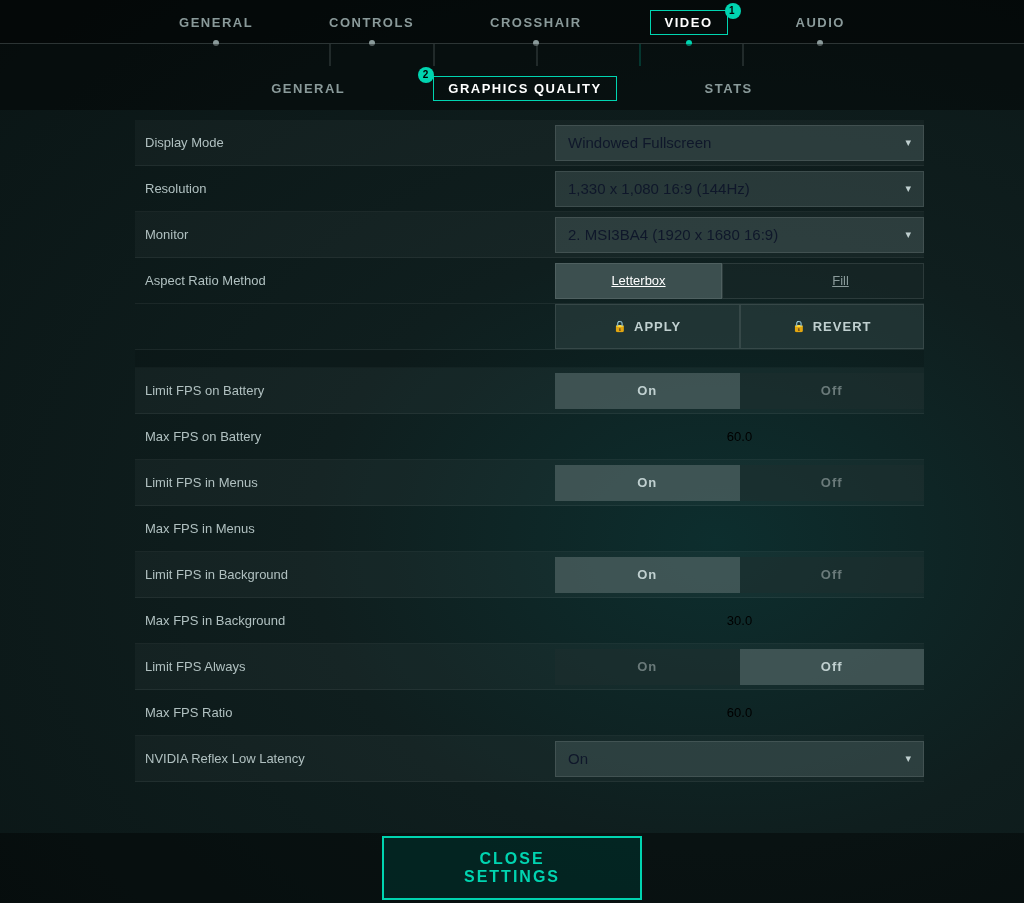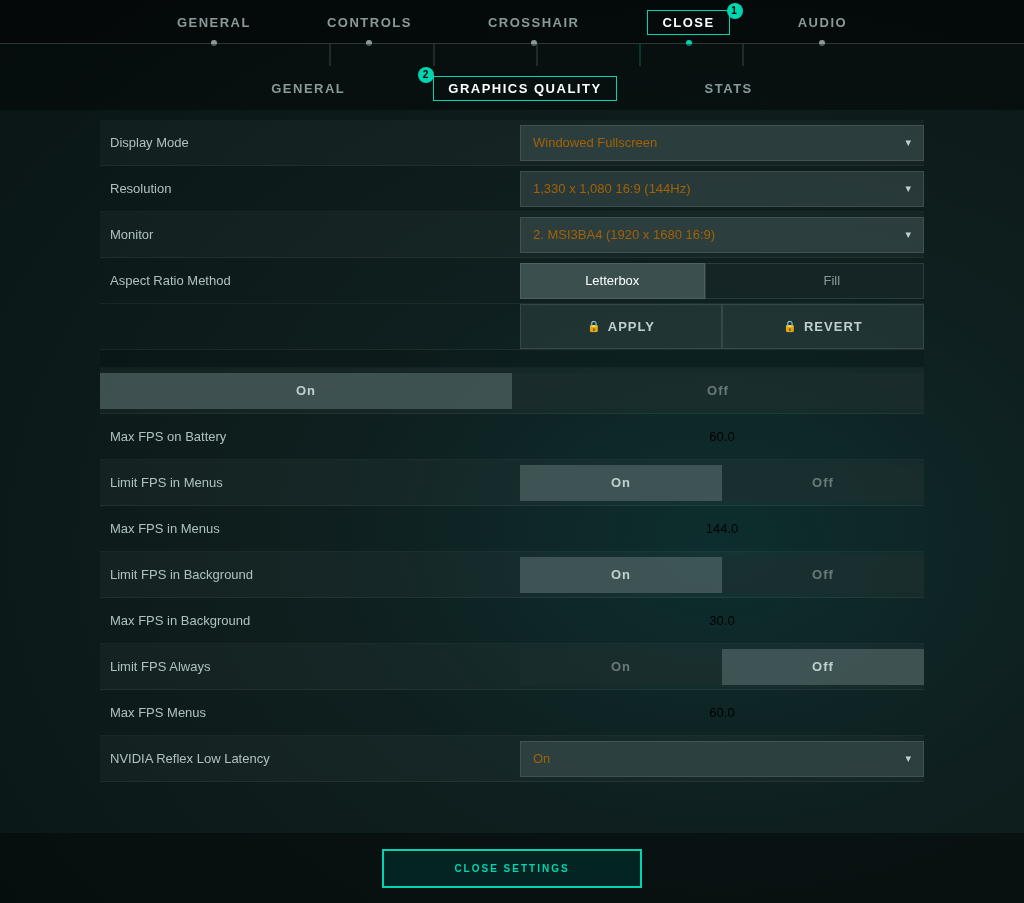--- a/index.html
+++ b/index.html
@@ -130,20 +130,21 @@
       display: flex;
       align-items: center;
       justify-content: center;
     }
 
     
     .content {
       padding: 10px 100px;
       overflow-y: auto;
       height: calc(903px - 44px - 22px - 44px - 70px);
+      margin-left: 35px;
     }
 
     .setting-row {
       display: flex;
       align-items: center;
       height: 46px;
       border-bottom: 1px solid rgba(255,255,255,0.06);
     }
 
     .setting-row:nth-child(odd) {
@@ -173,22 +174,22 @@
       border: 1px solid rgba(255,255,255,0.1);
       height: 36px;
       width: 100%;
       padding: 0 12px;
       cursor: pointer;
       position: relative;
     }
 
     .dropdown-text {
       flex: 1;
-      font-size: 13px;
-      color: #a16207;
+      font-size: 15px;
+      color: #0f172a;
     }
 
     .dropdown-arrow {
       color: #c0d0d0;
       font-size: 11px;
     }
 
     
     .toggle-group {
       display: flex;
@@ -240,20 +241,21 @@
 
     .aspect-btn {
       flex: 1;
       height: 36px;
       display: flex;
       align-items: center;
       justify-content: center;
       font-size: 13px;
       cursor: pointer;
       border: 1px solid rgba(255,255,255,0.1);
+      text-decoration: underline;
     }
 
     .aspect-btn.active {
       background: rgba(80,100,100,0.7);
       color: #ffffff;
     }
 
     .aspect-btn.inactive {
       background: rgba(30,45,45,0.4);
       color: #8a9a9a;
@@ -310,21 +312,21 @@
       display: flex;
       align-items: center;
       justify-content: center;
       background: rgba(0,0,0,0.4);
     }
 
     .close-btn {
       border: 2px solid #00d4b0;
       background: rgba(0,50,45,0.6);
       color: #00d4b0;
-      font-size: 10px;
+      font-size: 16px;
       font-weight: bold;
       letter-spacing: 2px;
       padding: 12px 60px;
       cursor: pointer;
       width: 260px;
       text-align: center;
     }
   </style>
 </head>
 <body>
@@ -337,21 +339,21 @@
   </div>
   <div class="top-nav-item">
     <span>CONTROLS</span>
     <div class="nav-dot"></div>
   </div>
   <div class="top-nav-item">
     <span>CROSSHAIR</span>
     <div class="nav-dot"></div>
   </div>
   <div class="top-nav-item active" style="position:relative;">
-    <span>CLOSE</span>
+    <span>VIDEO</span>
     <div class="badge">1</div>
     <div class="nav-dot active"></div>
   </div>
   <div class="top-nav-item">
     <span>AUDIO</span>
     <div class="nav-dot"></div>
   </div>
 </div>
 
 <div class="connector-area">
@@ -428,20 +430,21 @@
       <div class="apply-btn">
         <span class="lock-icon">🔒</span>
         <span>REVERT</span>
       </div>
     </div>
   </div>
 
   <div class="spacer-row"></div>
 
   <div class="setting-row">
+    <div class="setting-label">Limit FPS on Battery</div>
     <div class="setting-control">
       <div class="toggle-group">
         <button class="toggle-btn on-active">On</button>
         <button class="toggle-btn inactive">Off</button>
       </div>
     </div>
   </div>
 
   <div class="setting-row">
     <div class="setting-label">Max FPS on Battery</div>
@@ -455,23 +458,20 @@
     <div class="setting-control">
       <div class="toggle-group">
         <button class="toggle-btn on-active">On</button>
         <button class="toggle-btn inactive">Off</button>
       </div>
     </div>
   </div>
 
   <div class="setting-row">
     <div class="setting-label">Max FPS in Menus</div>
-    <div class="setting-control">
-      <div class="value-display">144.0</div>
-    </div>
   </div>
 
   <div class="setting-row">
     <div class="setting-label">Limit FPS in Background</div>
     <div class="setting-control">
       <div class="toggle-group">
         <button class="toggle-btn on-active">On</button>
         <button class="toggle-btn inactive">Off</button>
       </div>
     </div>
@@ -488,21 +488,21 @@
     <div class="setting-label">Limit FPS Always</div>
     <div class="setting-control">
       <div class="toggle-group">
         <button class="toggle-btn inactive">On</button>
         <button class="toggle-btn off-active">Off</button>
       </div>
     </div>
   </div>
 
   <div class="setting-row">
-    <div class="setting-label">Max FPS Menus</div>
+    <div class="setting-label">Max FPS Ratio</div>
     <div class="setting-control">
       <div class="value-display">60.0</div>
     </div>
   </div>
 
   <div class="setting-row">
     <div class="setting-label">NVIDIA Reflex Low Latency</div>
     <div class="setting-control">
       <div class="dropdown">
         <span class="dropdown-text">On</span>

